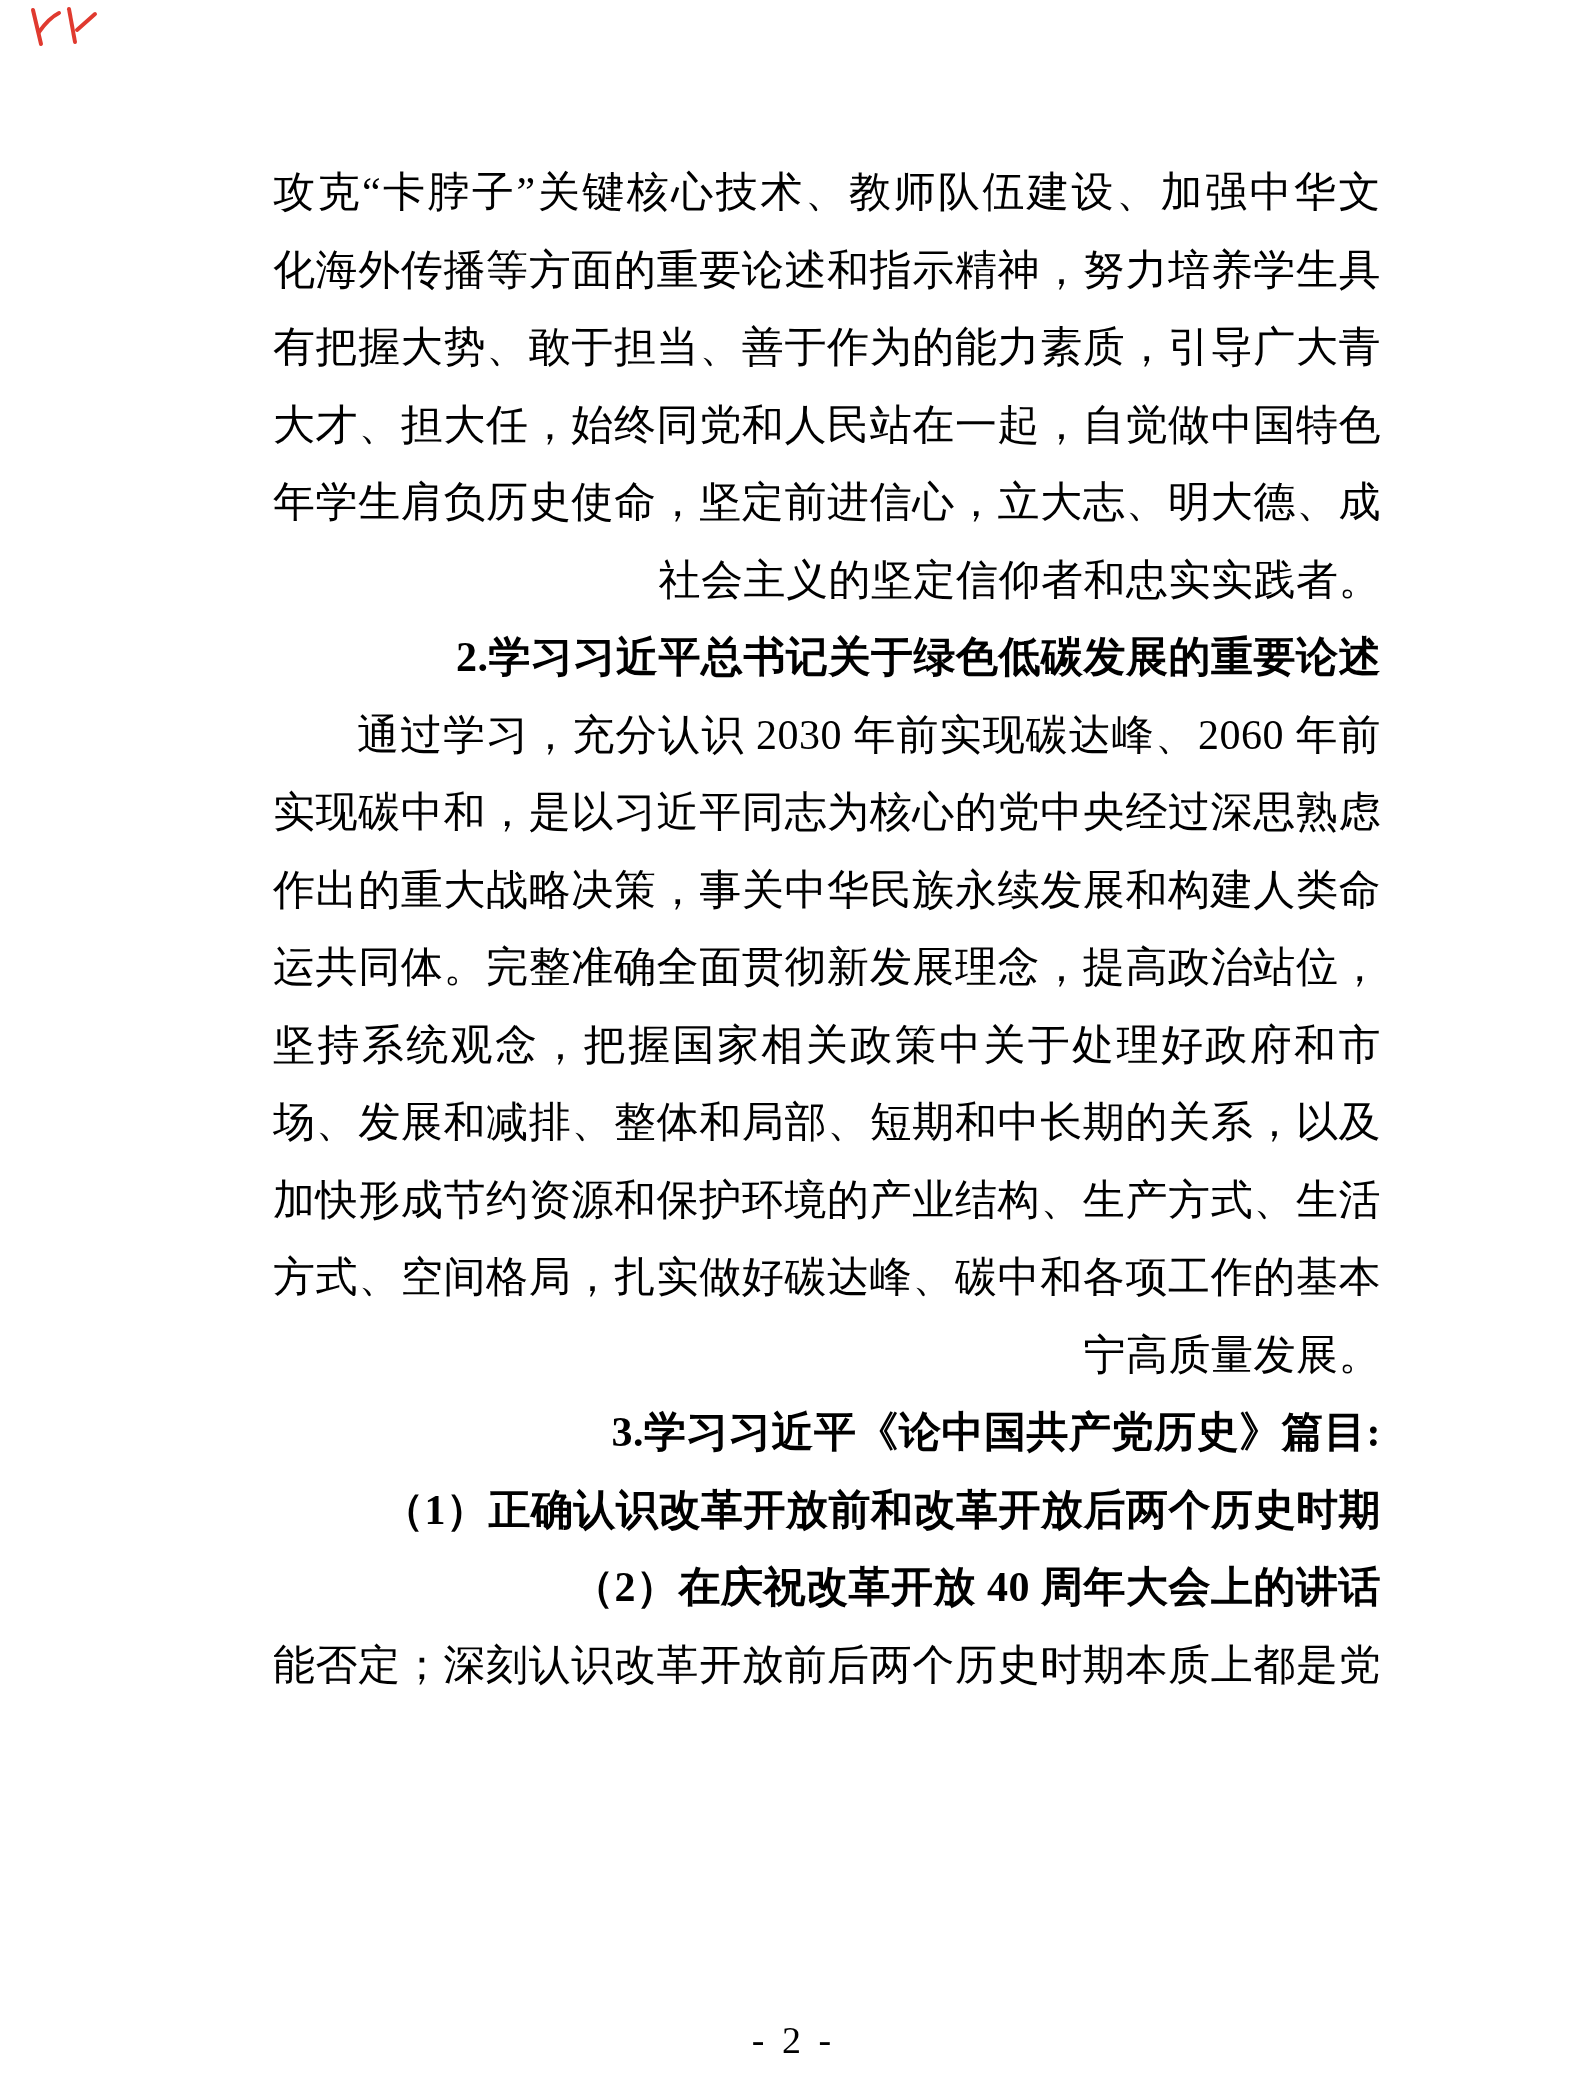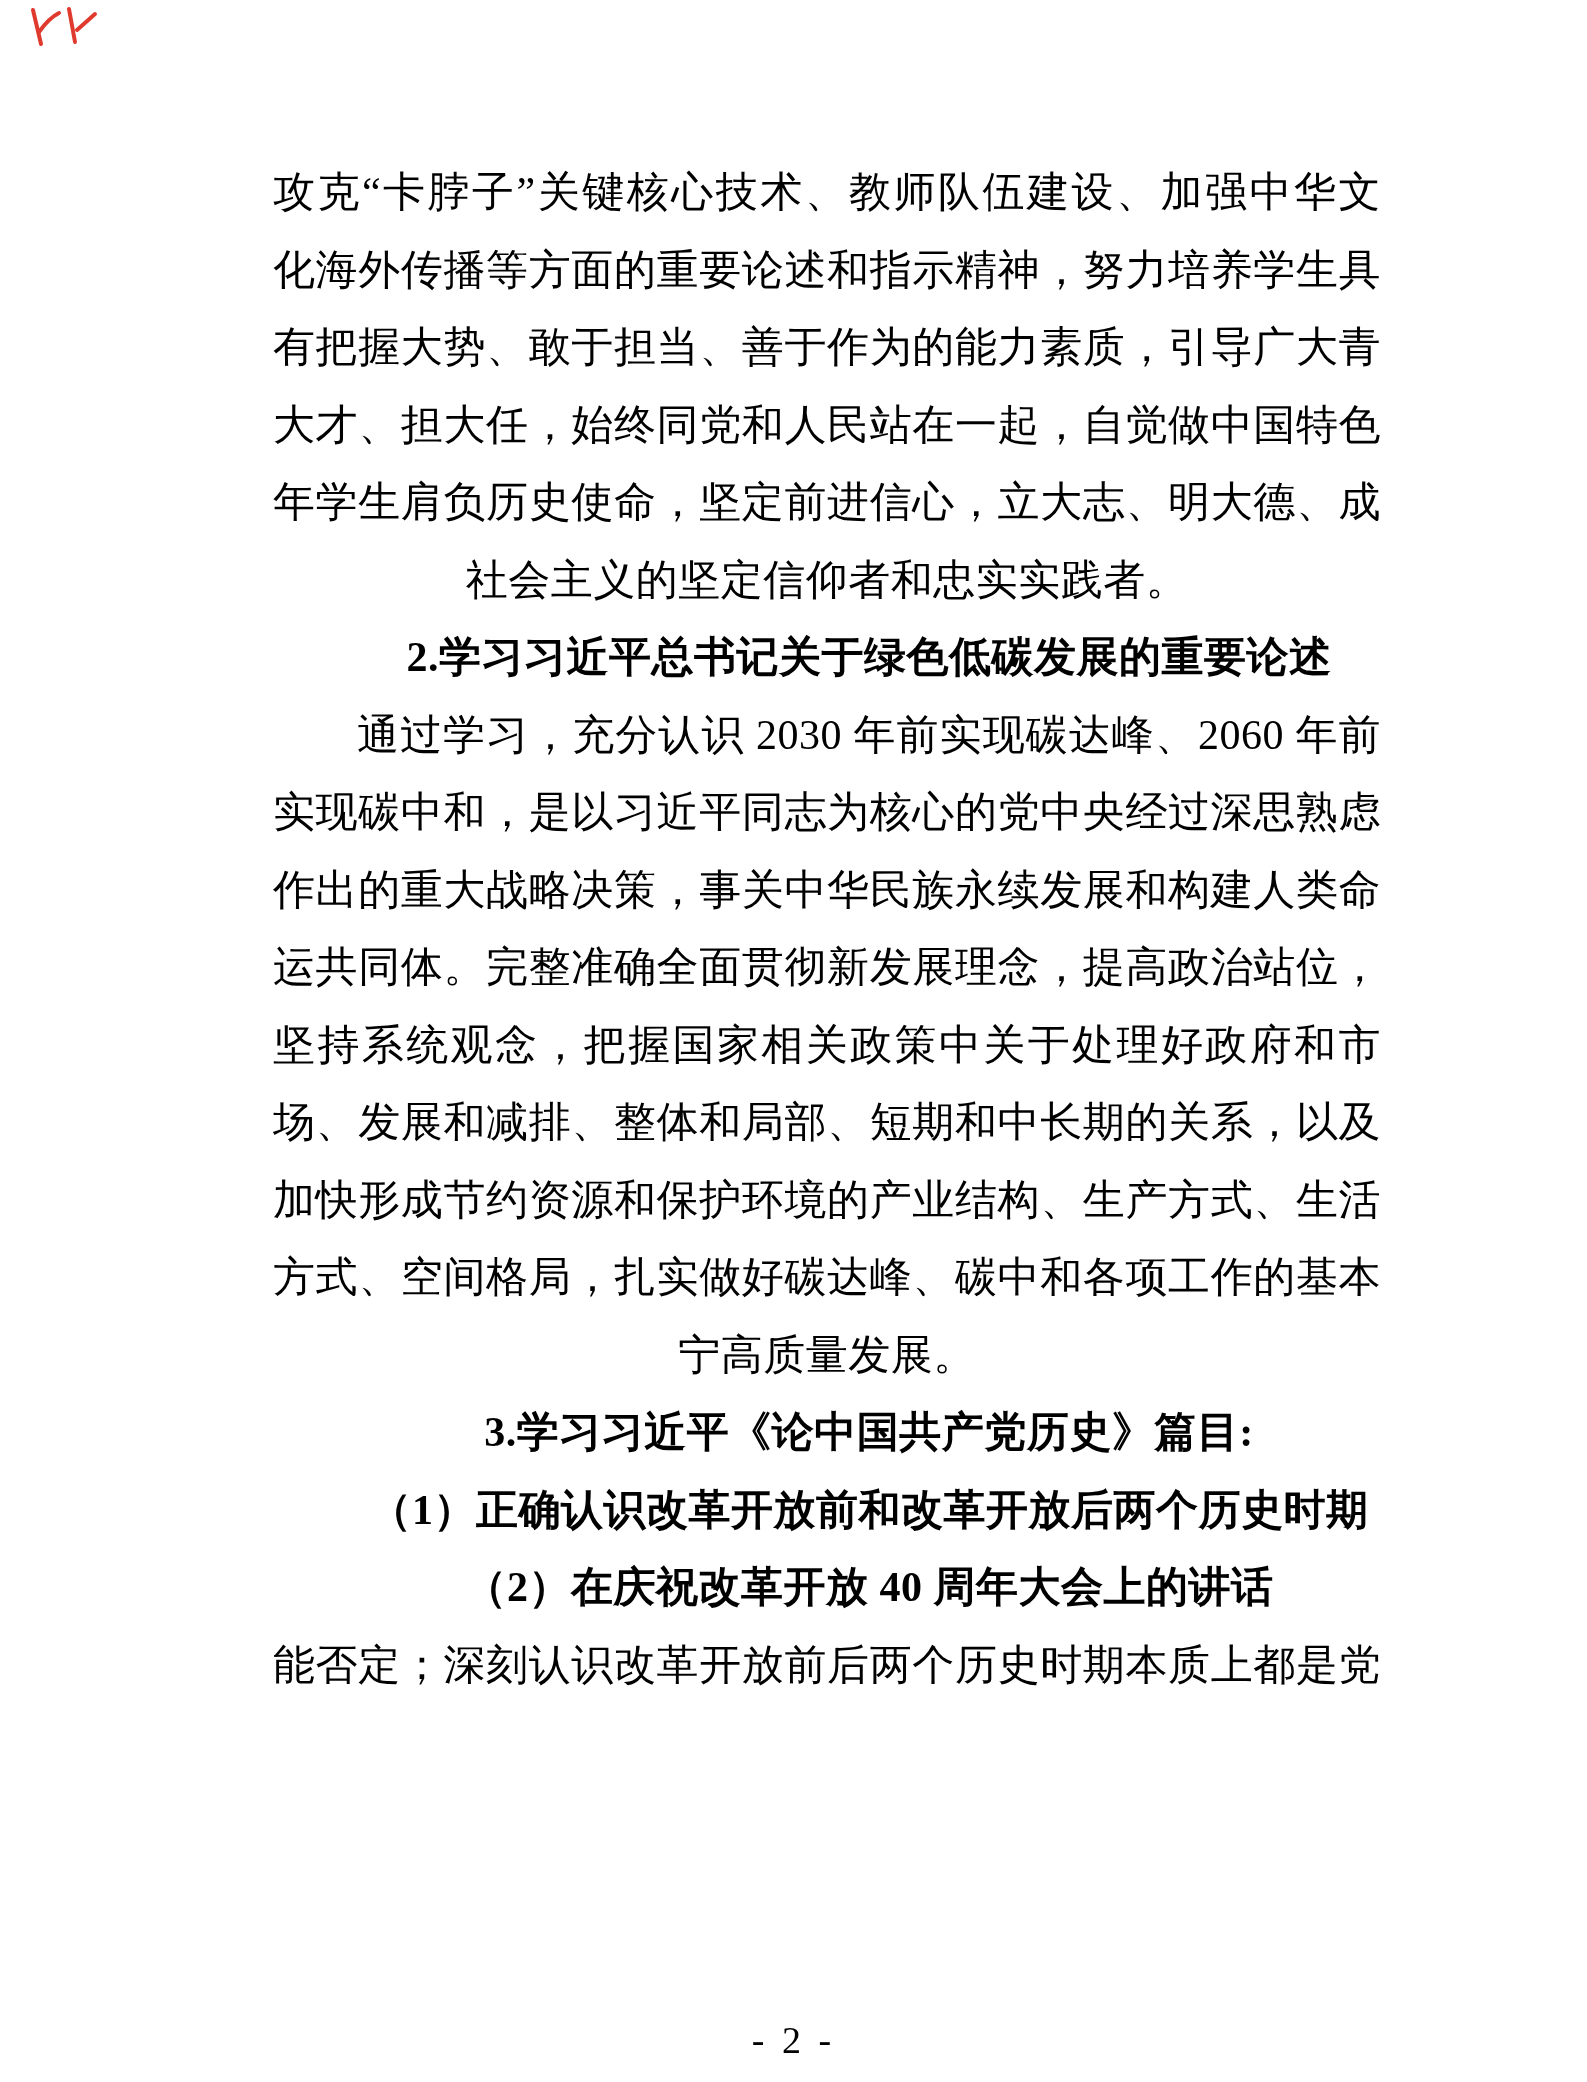--- a/index.html
+++ b/index.html
@@ -28,21 +28,21 @@
     left: 240px;
     top: 154px;
     width: 1108px;
     margin-left: 33px;
   }
   .line {
     height: 77.5px;
     line-height: 77.5px;
     font-size: 42px;
     letter-spacing: 0.5px;
-    text-align: center;
+    text-align: right;
   }
   .line.justify {
     text-align: justify;
     text-align-last: justify;
   }
   .line.indent {
     text-indent: 84px;
   }
   .line.bold {
     font-weight: bold;

